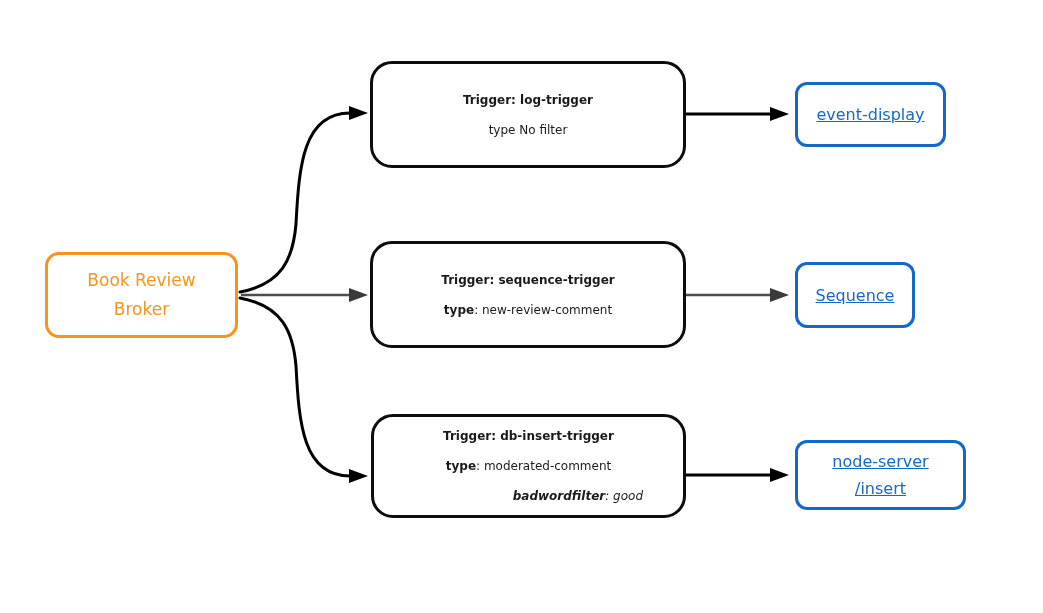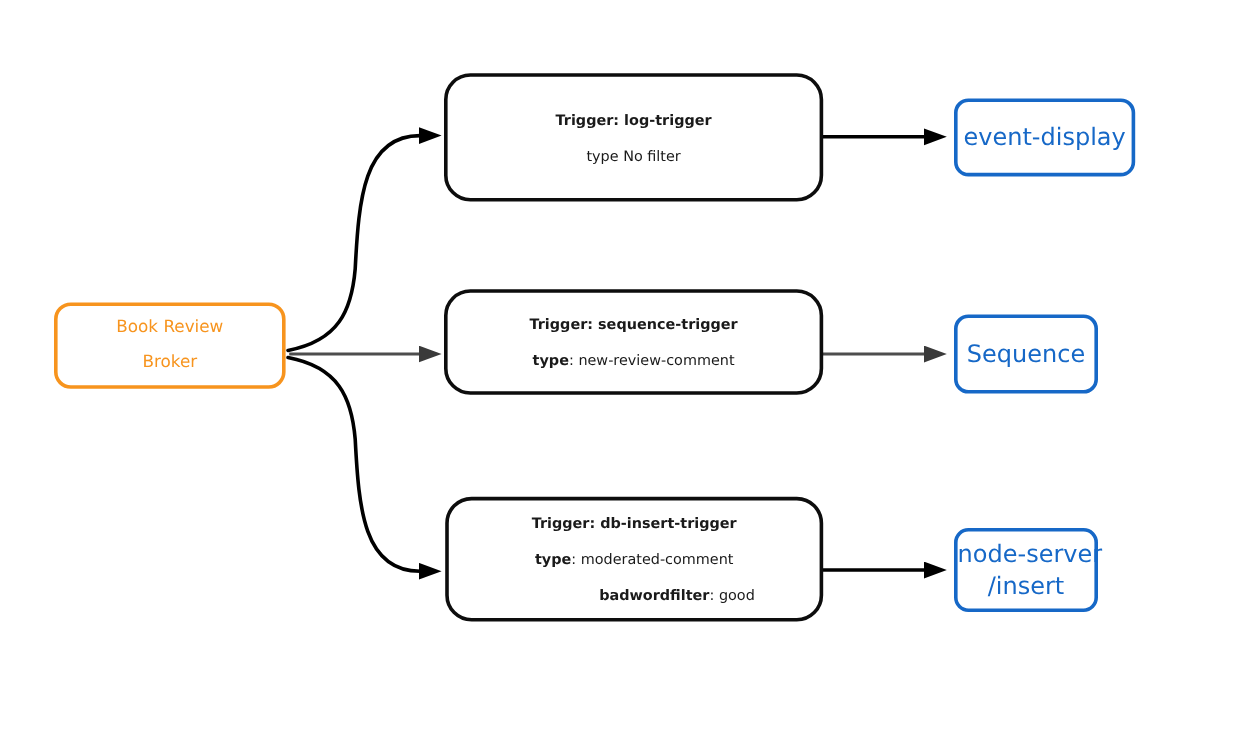--- a/index.html
+++ b/index.html
@@ -39,53 +39,55 @@
     position: absolute;
     box-sizing: border-box;
     background: #ffffff;
     display: flex;
     flex-direction: column;
     justify-content: center;
     text-align: center;
   }
   .broker {
     left: 45px; top: 252px;
-    width: 193px; height: 72px;
+    width: 193px; height: 86px;
     border: 3px solid var(--broker-orange, #F7941E);
     border-radius: 14px;
     color: var(--broker-orange, #F7941E);
-    font-size: 14px;
+    font-size: 17px;
     line-height: 29px;
   }
   .trigger {
     border: 3px solid var(--trigger-black, #0d0d0d);
     border-radius: 22px;
     color: var(--text-dark, #1a1a1a);
     font-size: 12px;
     line-height: 30px;
   }
   .t1 { left: 370px; top: 61px;  width: 316px; height: 107px; }
-  .t2 { left: 370px; top: 241px; width: 316px; height: 88px; }
+  .t2 { left: 370px; top: 241px; width: 316px; height: 107px; }
   .t3 { left: 371px; top: 414px; width: 315px; height: 104px; }
   .target {
     border: 3px solid var(--target-blue, #1668C7);
     border-radius: 12px;
     color: var(--target-blue, #1668C7);
-    font-size: 20px;
+    font-size: 16px;
     line-height: 27px;
+    text-decoration: underline;
   }
   .tg1 { left: 795px; top: 82px;  width: 151px; height: 65px; }
   .tg2 { left: 795px; top: 262px; width: 120px; height: 66px; }
-  .tg3 { left: 795px; top: 440px; width: 120px; height: 70px; }
+  .tg3 { left: 795px; top: 440px; width: 171px; height: 70px; }
 
   .ln { white-space: nowrap; }
   .b  { font-weight: bold; }
   .t3 .line-right {
     text-align: right;
-    padding-right: 54px;
+    padding-right: 40px;
+    font-style: italic;
   }
 </style>
 </head>
 <body>
 
 <div class="canvas">
 
   <svg class="arrows" viewBox="0 0 1043 613" xmlns="http://www.w3.org/2000/svg">
     <defs>
       <marker id="head-black" markerUnits="userSpaceOnUse" markerWidth="20" markerHeight="16" refX="1" refY="7" orient="auto">

